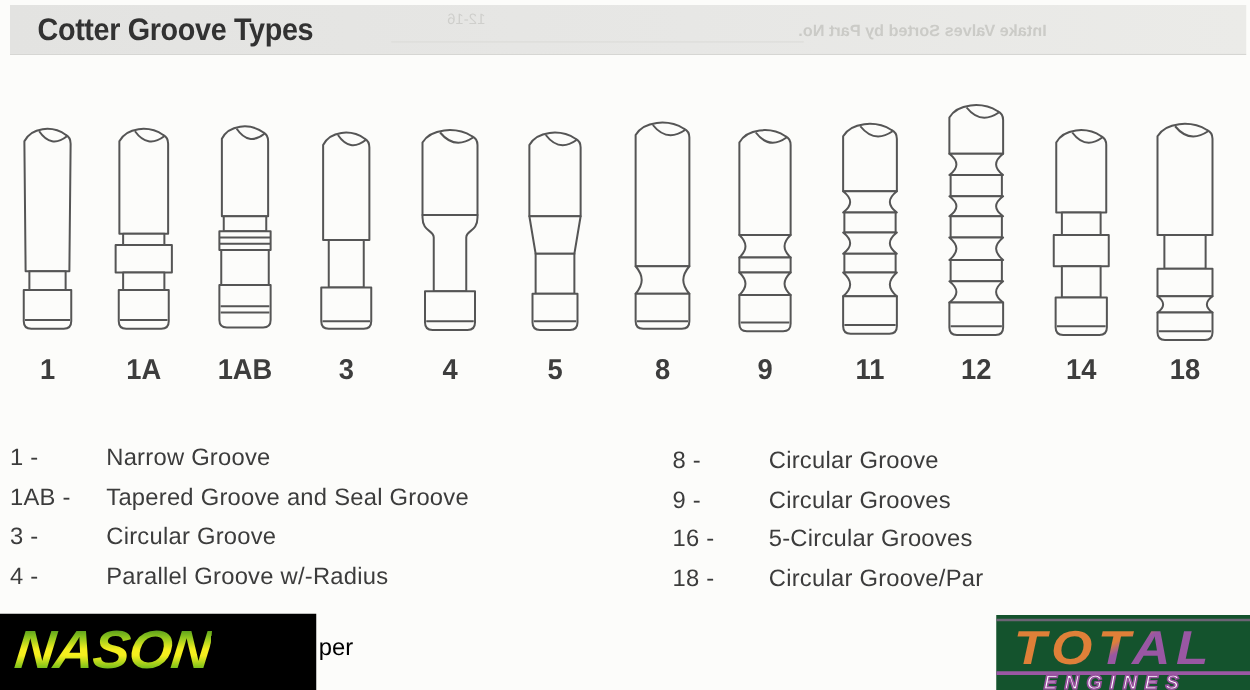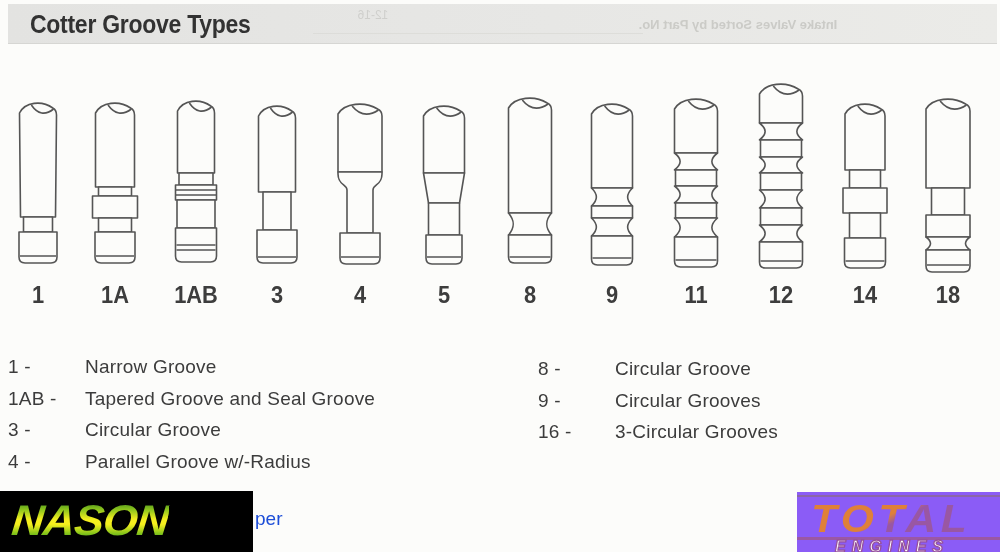--- a/index.html
+++ b/index.html
@@ -42,39 +42,39 @@
     font-size:23px;font-weight:600;color:#3d3d3d;
     transform:scaleX(0.95);
   }
   
   .legend{position:absolute;font-size:19px;color:#3c3c3c;letter-spacing:.2px;}
   .legend-left{left:8px;top:351px;}
   .legend-right{left:538px;top:353px;}
   .lrow{height:31.5px;line-height:31.5px;white-space:nowrap;}
   .lkey{display:inline-block;width:77px;}
   .legend-fragment{
-    position:absolute;left:255px;top:508px;font-size:19px;color:#1d4ed8;
+    position:absolute;left:255px;top:508px;font-size:19px;color:#000000;
   }
   
   .nason{
     position:absolute;left:0;top:491px;width:253px;height:62px;
     background:#000;overflow:hidden;
   }
   .nason-text{
     position:absolute;left:12px;top:5px;
     font-size:43px;font-weight:900;font-style:italic;letter-spacing:-1px;
     transform:skewX(-6deg) scaleX(1.04);transform-origin:left center;
     background:linear-gradient(180deg,#15691a 0%,#8cc41d 28%,#f5ef1e 48%,#f5ef1e 58%,#7cc01a 78%,#15691a 100%);
     -webkit-background-clip:text;background-clip:text;color:transparent;
     white-space:nowrap;
   }
   
   .total{
     position:absolute;left:797px;top:492px;width:203px;height:60px;
-    background:#8b5cf6;overflow:hidden;
+    background:#14532d;overflow:hidden;
   }
   .total-toprule{position:absolute;left:0;top:3px;width:100%;height:2px;background:#8a6a8e;opacity:.75;}
   .total-word{
     position:absolute;left:14px;top:8px;line-height:1;
     font-size:38px;font-weight:900;font-style:italic;letter-spacing:4px;
     transform:scaleX(1.12);transform-origin:left center;
     background:linear-gradient(150deg,#df8038 46%,#9957a3 54%);
     -webkit-background-clip:text;background-clip:text;color:transparent;
     white-space:nowrap;
   }
@@ -226,21 +226,22 @@
     <div class="lrow"><span class="lkey">1AB -</span><span>Tapered Groove and Seal Groove</span></div>
     <div class="lrow"><span class="lkey">3 -</span><span>Circular Groove</span></div>
     <div class="lrow"><span class="lkey">4 -</span><span>Parallel Groove w/-Radius</span></div>
   </div>
 
   <span class="legend-fragment">per</span>
 
   <div class="legend legend-right">
     <div class="lrow"><span class="lkey">8 -</span><span>Circular Groove</span></div>
     <div class="lrow"><span class="lkey">9 -</span><span>Circular Grooves</span></div>
-    <div class="lrow"><span class="lkey">16 -</span><span>3-Circular Grooves</span></div>
+    <div class="lrow"><span class="lkey">16 -</span><span>5-Circular Grooves</span></div>
+    <div class="lrow"><span class="lkey">18 -</span><span>Circular Groove/Par</span></div>
   </div>
 
   <div class="nason">
     <span class="nason-text">NASON</span>
   </div>
 
   <div class="total">
     <span class="total-toprule"></span>
     <span class="total-word">TOTAL</span>
     <span class="total-underline"></span>

